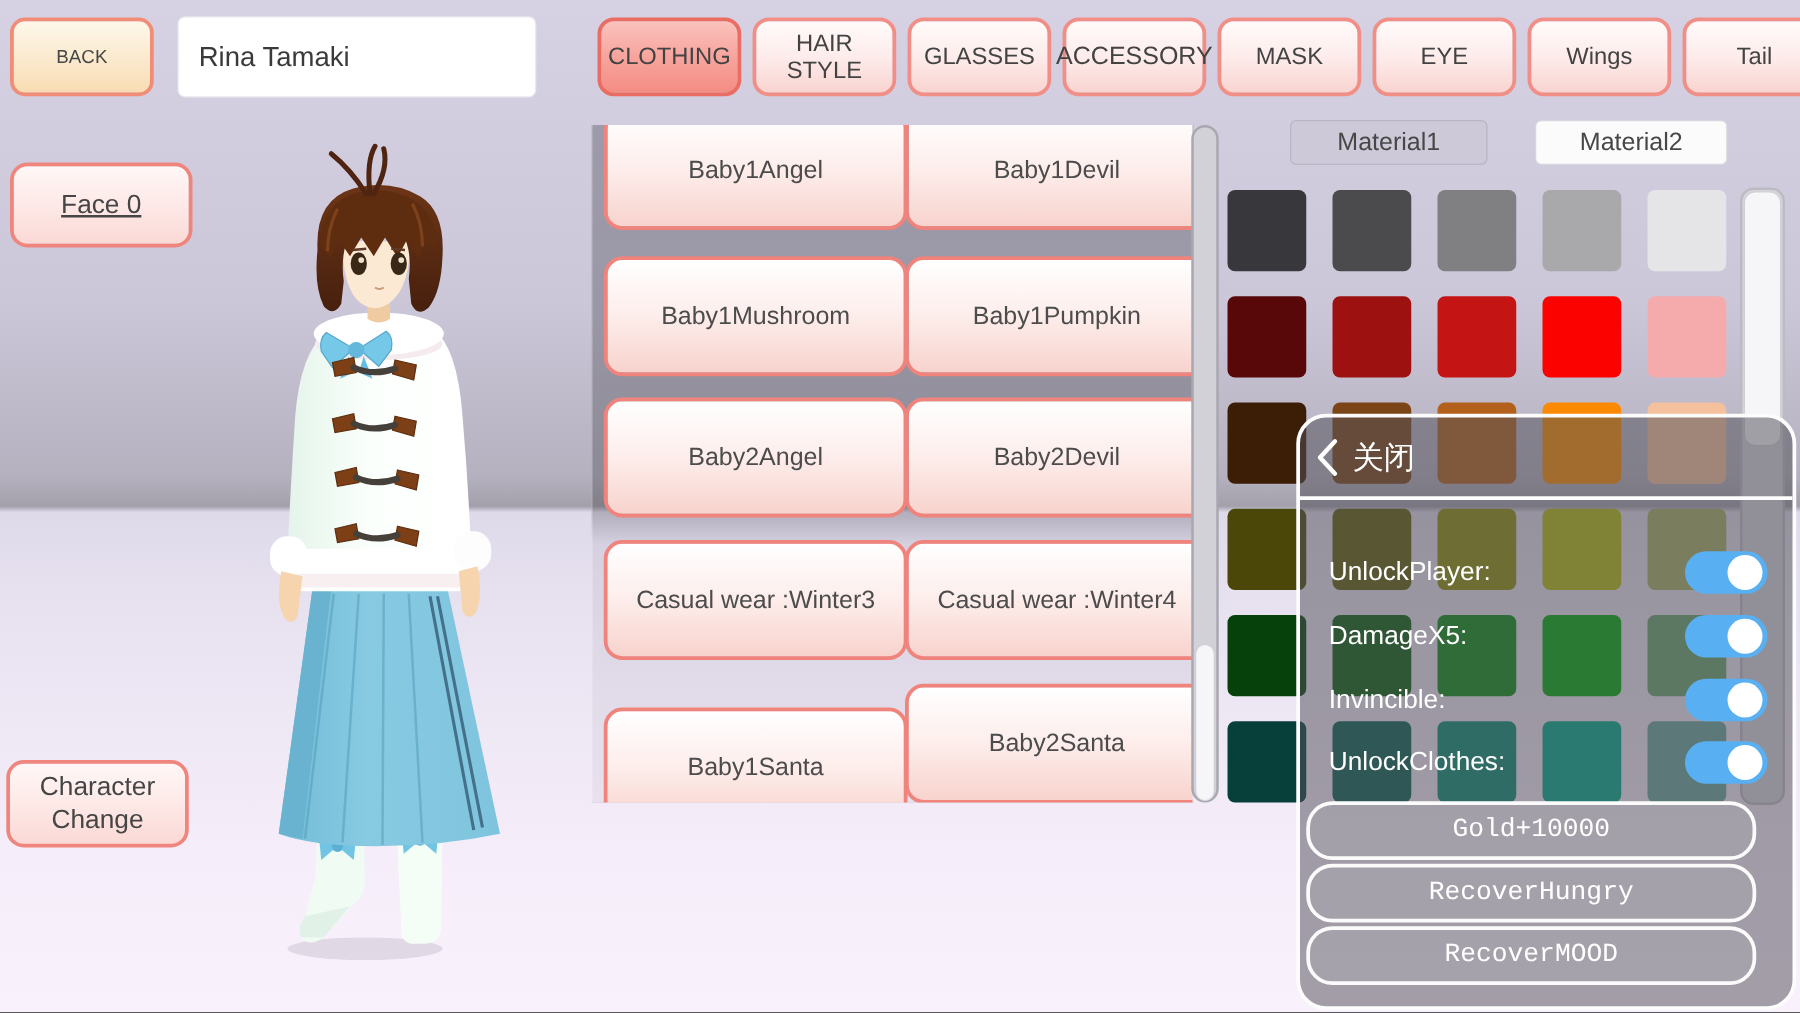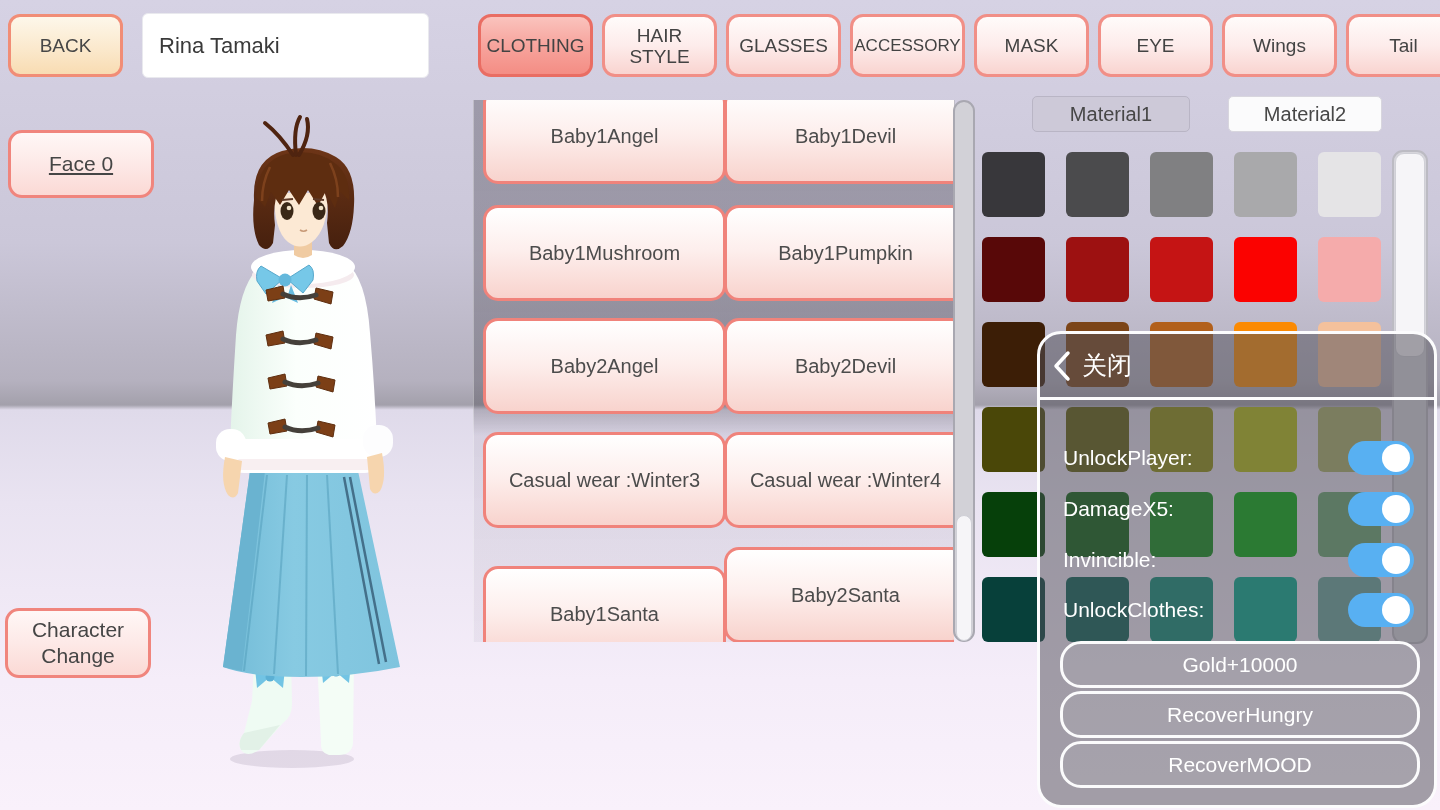--- a/index.html
+++ b/index.html
@@ -7,38 +7,38 @@
     position:relative;width:1440px;height:810px;overflow:hidden;
     font-family:"Liberation Sans",sans-serif;color:#4a4a4a;
     background:linear-gradient(180deg,#d6d2e4 0%,#cbc7d9 30%,#b5b1bf 47%,#a3a0ab 50%,#dfdaea 50.6%,#e9e3f1 62%,#f5edf9 84%,#f9f1fb 100%);
   }
   .abs{position:absolute;box-sizing:border-box;}
   
   .back-btn{
     left:8px;top:14px;width:115px;height:63px;border-radius:12px;
     background:linear-gradient(180deg,#fdf7ea 0%,#fbe9cd 55%,#f8dcb2 100%);
     border:3px solid #f18d76;display:flex;align-items:center;justify-content:center;
-    font-size:19px;color:#474747;cursor:pointer;
+    font-size:15px;color:#474747;cursor:pointer;
   }
   .name-input{
     left:142px;top:13px;width:287px;height:65px;border-radius:6px;border:1px solid #e9e9ee;
     background:#ffffff;font-family:"Liberation Sans",sans-serif;
     font-size:22px;color:#3a3a3a;padding:0 0 0 16px;outline:none;
   }
   .tab{
     top:14px;width:115px;height:63px;border-radius:13px;
     background:linear-gradient(180deg,#fffbfa 0%,#fdeceb 50%,#f9d4d0 100%);
     border:3px solid #f18f87;display:flex;align-items:center;justify-content:center;
     text-align:center;font-size:19px;line-height:21px;color:#434343;cursor:pointer;margin-left:36px;
   }
   .tab.selected{
     background:linear-gradient(180deg,#fac3bd 0%,#f7a49d 50%,#f48d84 100%);
     border-color:#e96d63;
   }
-  .tab.small-label{font-size:17px;}
+  .tab.small-label{font-size:20px;}
   
   .pink-btn{
     border-radius:14px;
     background:linear-gradient(180deg,#fff7f6 0%,#fde9e7 50%,#fbd9d5 100%);
     border:3px solid #f0857d;display:flex;align-items:center;justify-content:center;
     text-align:center;font-size:21px;line-height:26px;color:#454545;cursor:pointer;
   }
   
   .list-panel{
     left:473px;top:100px;width:482px;height:542px;overflow:hidden;
@@ -72,24 +72,24 @@
     position:absolute;left:0;top:0;right:0;height:66px;border-bottom:3px solid #fcfcfd;
     display:flex;align-items:center;padding-left:12px;box-sizing:border-box;
   }
   .close-label{font-size:25px;color:#ffffff;margin-left:10px;}
   .mod-row{position:absolute;left:23px;right:20px;height:36px;display:flex;align-items:center;justify-content:space-between;}
   .mod-label{font-size:21px;color:#ffffff;}
   .toggle{position:relative;width:66px;height:34px;border-radius:17px;background:#58b0f2;cursor:pointer;flex:none;}
   .toggle .knob{position:absolute;top:3px;width:28px;height:28px;border-radius:50%;background:#ffffff;}
   .toggle.on .knob{right:4px;}
   .mod-btn{
-    position:absolute;left:20px;width:354px;height:41px;border-radius:21px;
+    position:absolute;left:5px;width:354px;height:41px;border-radius:21px;
     border:3px solid #fbfbfc;background:rgba(255,255,255,0.05);
     display:flex;align-items:center;justify-content:center;
-    font-size:21px;color:#ffffff;cursor:pointer;
+    font-size:21px;color:#ffffff;cursor:pointer;font-family:Liberation Mono, monospace;
   }
 </style>
 </head>
 <body>
 
 <div id="screen">
 
   <div class="abs back-btn">BACK</div>
   <input class="abs name-input" type="text" value="Rina Tamaki" style="">
 

